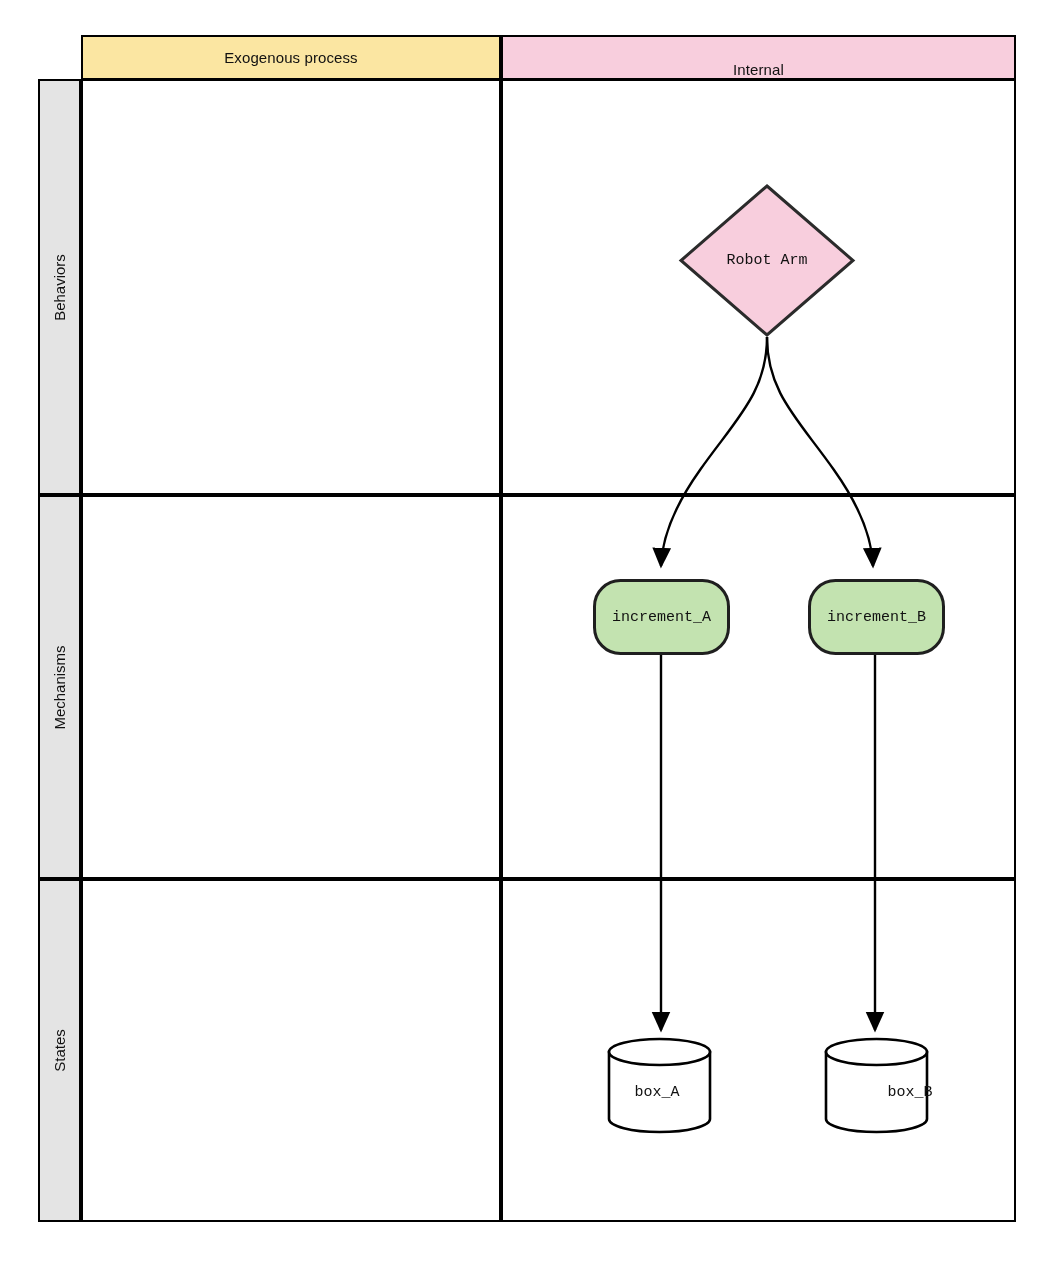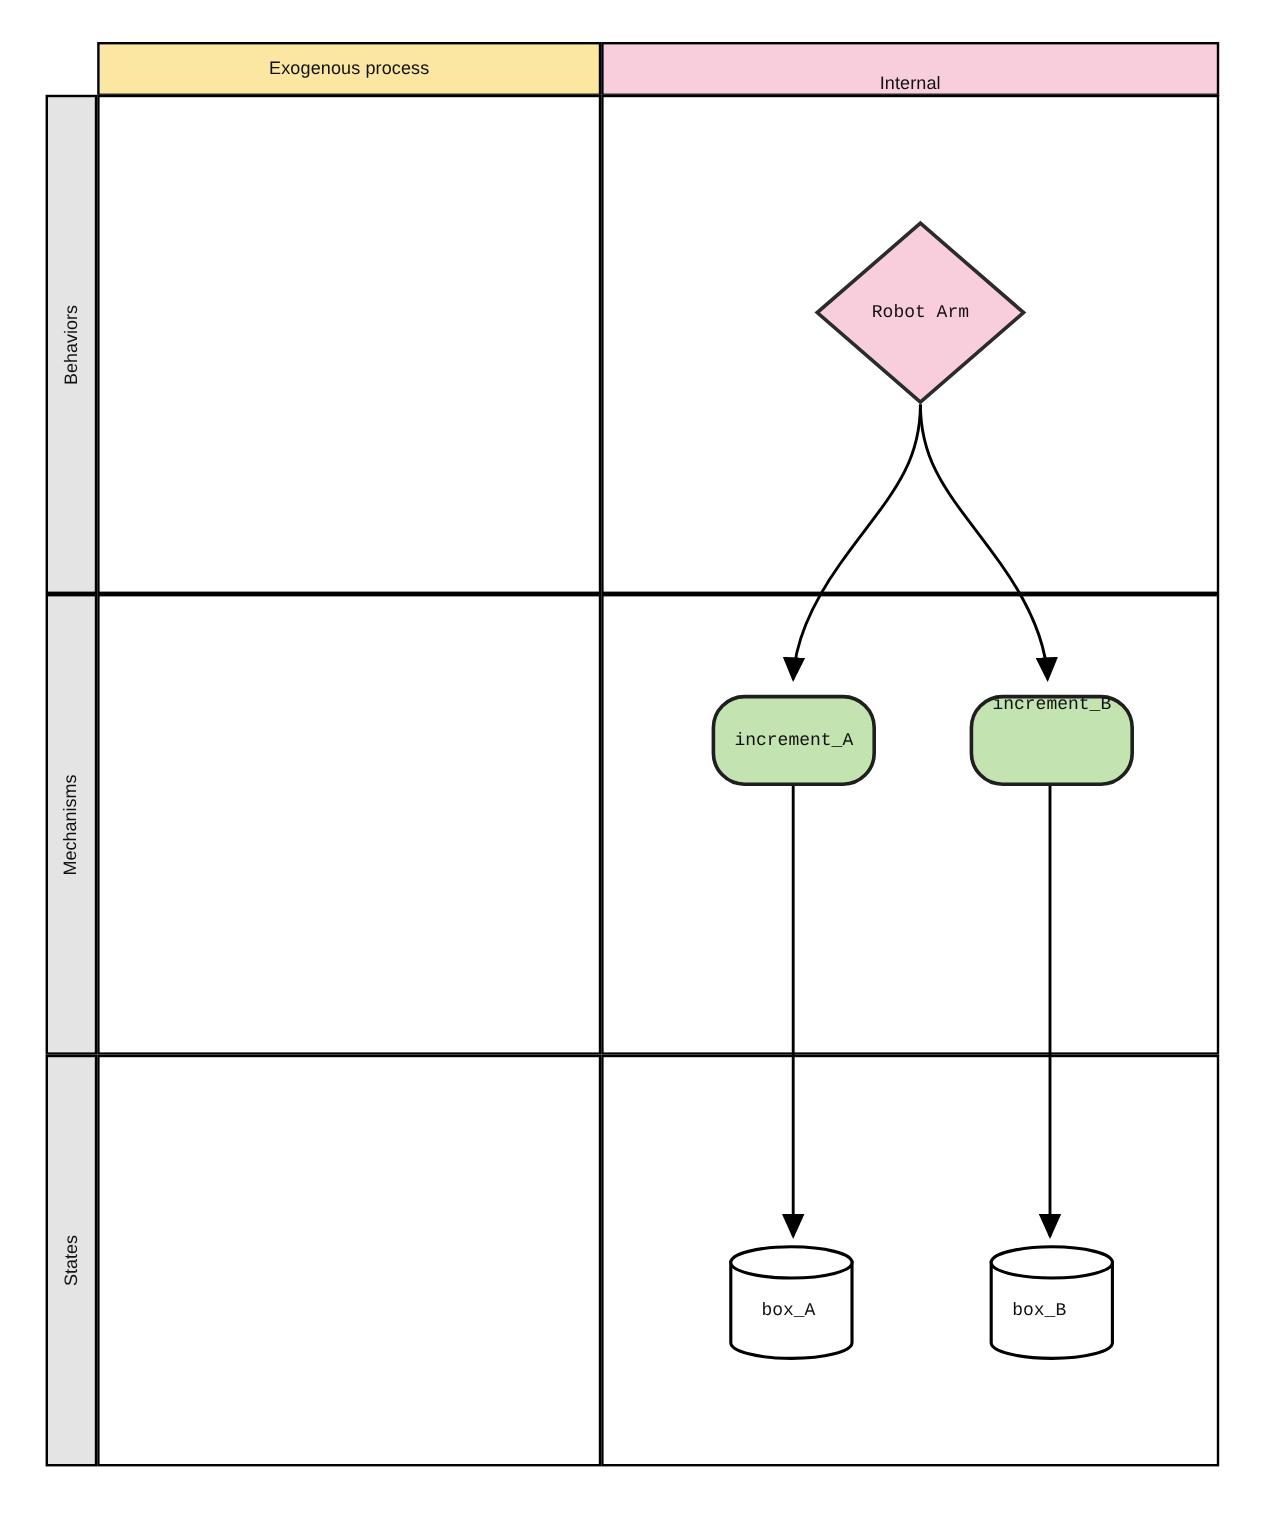--- a/index.html
+++ b/index.html
@@ -138,27 +138,27 @@
   <div class="node-label" style="left:678px; top:183px; width:178px; height:155px;">Robot Arm</div>
 
   <svg class="shape-svg" style="left:592px; top:578px; width:139px; height:78px;" viewBox="0 0 139 78">
     <rect x="2.5" y="2.5" width="134" height="73" rx="26" ry="26" fill="#c3e3b0" stroke="#1f1f1f" stroke-width="3"></rect>
   </svg>
   <div class="node-label" style="left:592px; top:578px; width:139px; height:78px;">increment_A</div>
 
   <svg class="shape-svg" style="left:807px; top:578px; width:139px; height:78px;" viewBox="0 0 139 78">
     <rect x="2.5" y="2.5" width="134" height="73" rx="26" ry="26" fill="#c3e3b0" stroke="#1f1f1f" stroke-width="3"></rect>
   </svg>
-  <div class="node-label" style="left:807px; top:548px; width:139px; height:78px;">increment_B</div>
+  <div class="node-label" style="left:807px; top:578px; width:139px; height:78px;">increment_B</div>
 
   <svg class="shape-svg" style="left:607px; top:1038px; width:105px; height:95px;" viewBox="0 0 105 95">
     <path d="M 2,14 L 2,81 A 50.5,13 0 0 0 103,81 L 103,14 Z" fill="#ffffff" stroke="#000000" stroke-width="2.6"></path>
     <ellipse cx="52.5" cy="14" rx="50.5" ry="13" fill="#ffffff" stroke="#000000" stroke-width="2.6"></ellipse>
   </svg>
   <div class="node-label" style="left:607px; top:1050px; width:100px; height:85px;">box_A</div>
 
   <svg class="shape-svg" style="left:824px; top:1038px; width:105px; height:95px;" viewBox="0 0 105 95">
     <path d="M 2,14 L 2,81 A 50.5,13 0 0 0 103,81 L 103,14 Z" fill="#ffffff" stroke="#000000" stroke-width="2.6"></path>
     <ellipse cx="52.5" cy="14" rx="50.5" ry="13" fill="#ffffff" stroke="#000000" stroke-width="2.6"></ellipse>
   </svg>
-  <div class="node-label" style="left:824px; top:1050px; width:84px; height:85px;">box_B</div>
+  <div class="node-label" style="left:824px; top:1050px; width:84px; height:85px;padding-left:44px;">box_B</div>
 
 </div>
 
 </body></html>

